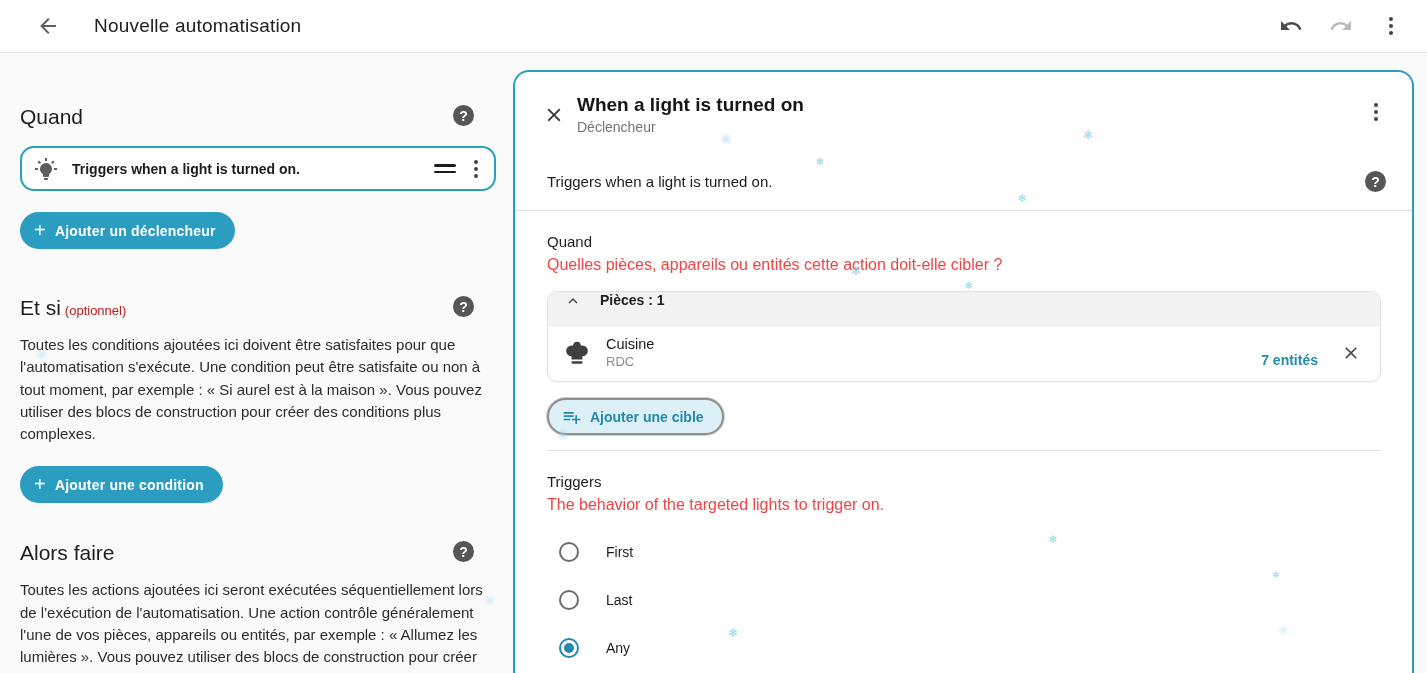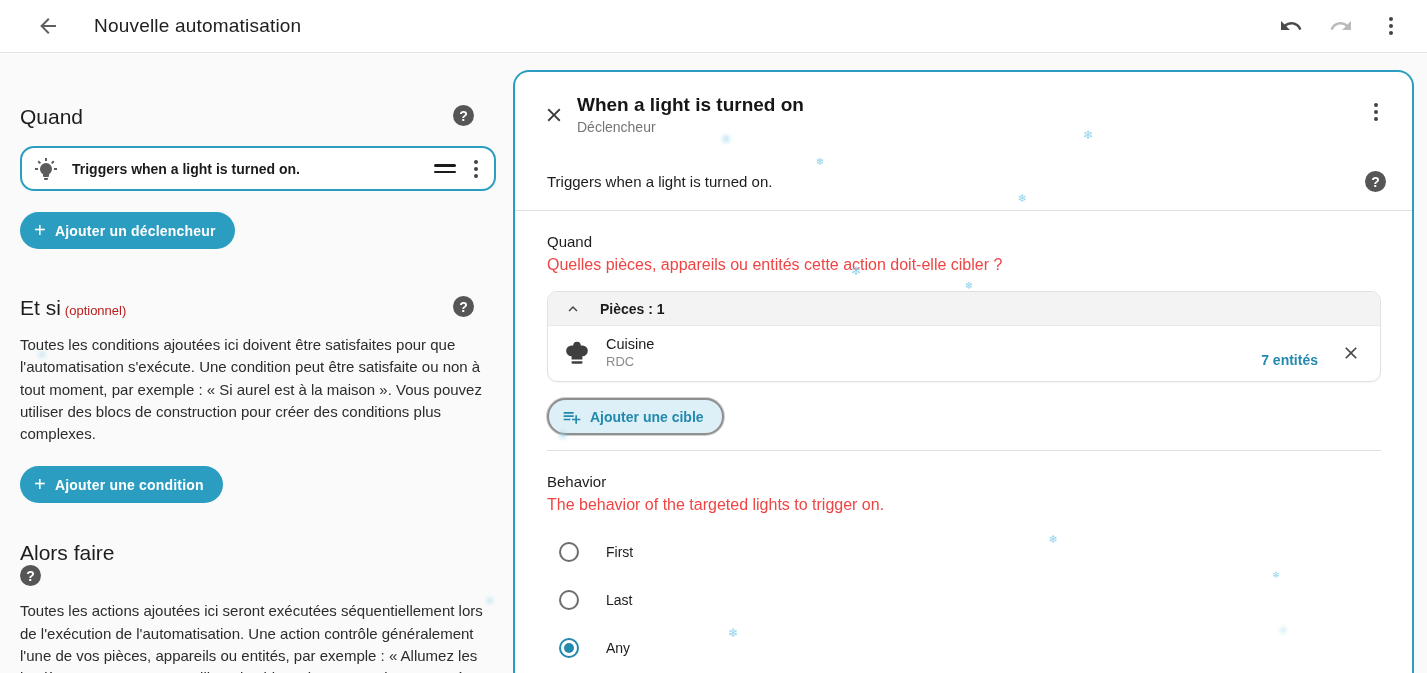--- a/index.html
+++ b/index.html
@@ -19,21 +19,21 @@
   .kebab { display:inline-flex; flex-direction:column; gap:3px; }
   .kebab i { width:4px; height:4px; border-radius:50%; background:#444; }
 
   
   .content { display:flex; height:620px; }
   .left-panel { width:513px; padding:0 17px 0 20px; flex:none; }
 
   .section-head { display:flex; align-items:flex-start; justify-content:space-between; }
   .h-when { margin-top:52px; }
   .h-etsi { margin-top:47px; }
-  .h-alors { margin-top:38px;flex-direction:column; }
+  .h-alors { margin-top:38px; }
   .section-title { font-size:21px; font-weight:400; color:#1d1d1d; }
   .optional { font-size:13px; color:#b91c1c; font-weight:400; margin-left:4px; }
   .help-badge { width:21px; height:21px; border-radius:50%; background:#565656; color:#fff;
     font-size:14px; font-weight:700; display:inline-flex; align-items:center; justify-content:center;
     margin-right:22px; cursor:pointer; flex:none; }
   .left-para { font-size:15px; line-height:22.3px; color:#2c2c2c; margin-top:14px; width:478px; }
 
   .trigger-card { margin-top:17px; width:476px; height:45px; background:#fff;
     border:2px solid var(--primary); border-radius:14px; display:flex; align-items:center;
     padding:0 12px 0 12px; cursor:pointer; }
@@ -64,21 +64,21 @@
     padding:0 26px 0 32px; margin-top:36px; }
   .dlg-desc { font-size:15px; color:#1c1c1c; }
   .divider { height:1px; background:#e0e0e0; margin-top:18px; }
 
   .dlg-body { padding:0 31px 0 32px; }
   .block-title { font-size:15px; font-weight:500; color:#1d1d1d; margin-top:22px; }
   .block-sub { font-size:16px; color:#ef4444; margin-top:6px; }
 
   .targets-card { margin-top:17px; border:1px solid #e0e0e0; border-radius:10px;
     background:#fff; overflow:hidden; box-shadow:0 1px 2px rgba(0,0,0,.04); }
-  .targets-head { background:#f3f3f3; height:34px; display:flex; align-items:center;
+  .targets-head { background:#f3f3f3; height:34px; display:flex; align-items:flex-start;
     padding:0 16px; cursor:pointer; border-bottom:1px solid #e8e8e8; }
   .targets-head .chev { margin-right:18px; display:flex; }
   .targets-label { font-size:14px; font-weight:700; color:#1d1d1d; }
   .target-row { display:flex; align-items:center; padding:10px 14px 12px 16px; }
   .target-texts { margin-left:16px; }
   .target-name { font-size:14.5px; color:#1a1a1a; }
   .target-area { font-size:13px; color:#8a8a8a; margin-top:2px; }
   .target-right { margin-left:auto; display:flex; align-items:flex-end; gap:18px; }
   .entities-link { font-size:14px; font-weight:700; color:var(--primary-dark); text-decoration:none; cursor:pointer; }
   .row-close { width:30px; height:30px; border:none; background:transparent; cursor:pointer;
@@ -252,21 +252,21 @@
 
         <button class="add-target-btn">
           <svg width="20" height="20" viewBox="0 0 24 24">
             <path d="M2,16H10V14H2M18,14V10H16V14H12V16H16V20H18V16H22V14M14,6H2V8H14M14,10H2V12H14V10Z" fill="#2389ad"></path>
           </svg>
           <span>Ajouter une cible</span>
         </button>
 
         <div class="divider divider2"></div>
 
-        <div class="block-title">Behavior</div>
+        <div class="block-title">Triggers</div>
         <div class="block-sub">The behavior of the targeted lights to trigger on.</div>
 
         <div class="radio-group">
           <div class="radio-row">
             <span class="radio-outer">
                 <span class="radio-dot"></span>
               </span>
             <span class="radio-label">First</span>
           </div>
           <div class="radio-row">

